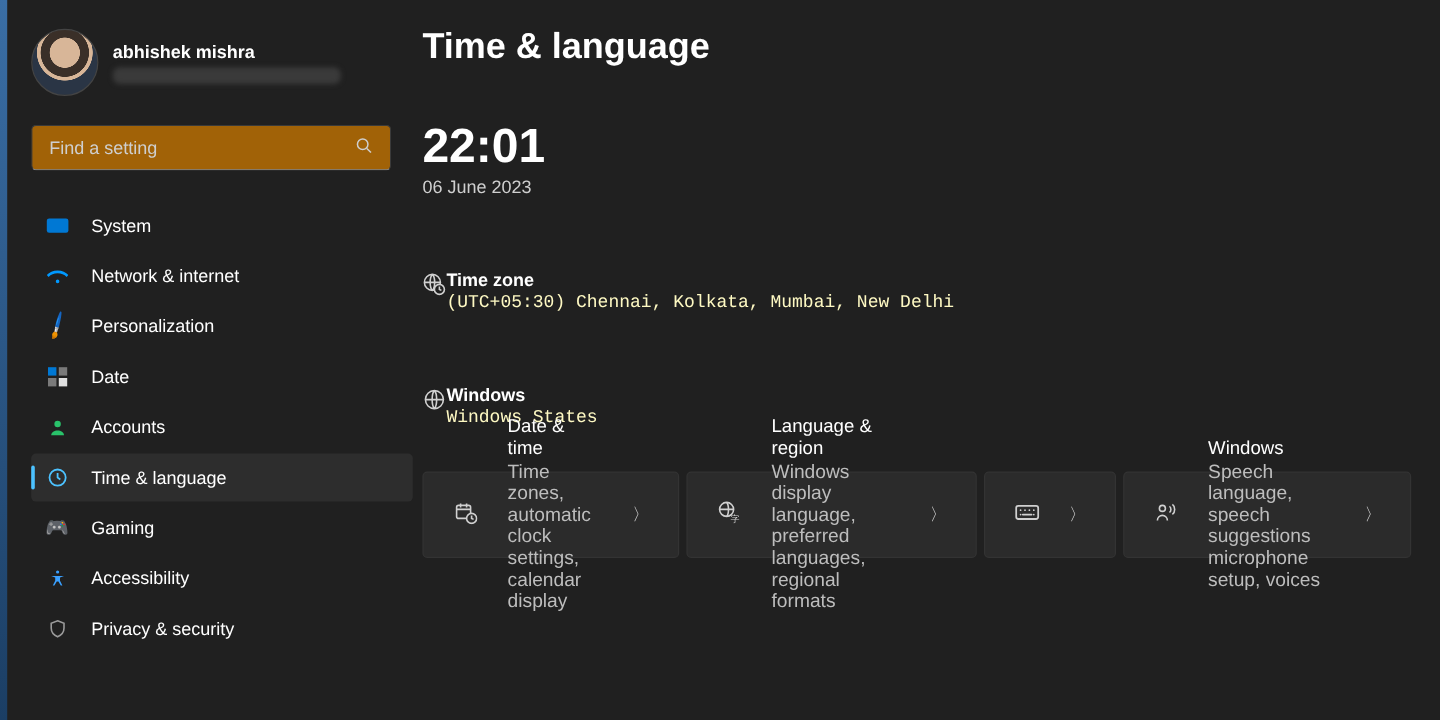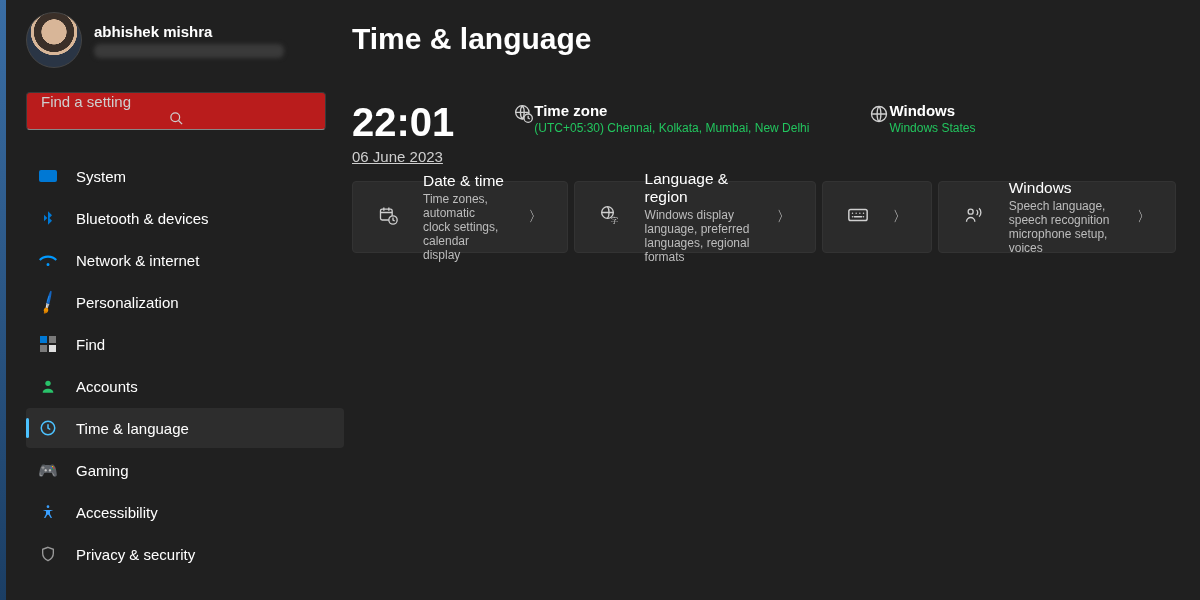--- a/index.html
+++ b/index.html
@@ -8,36 +8,36 @@
     color: #ffffff;
     font-family: "Segoe UI", -apple-system, BlinkMacSystemFont, sans-serif;
     width: 1200px;
     height: 600px;
     overflow: hidden;
     display: flex;
   }
   .edge { width: 6px; background: linear-gradient(180deg,#3a6ea5,#1b3e64); }
 
   
-  .sidebar { width: 336px; padding: 12px 4px 0 20px; }
+  .sidebar { width: 336px; padding: 12px 4px 0 20px; margin-top: 12px; }
   .profile { display:flex; align-items:center; gap:12px; margin-bottom:24px; }
   .avatar {
     width:56px; height:56px; border-radius:50%;
     background: radial-gradient(circle at 50% 35%, #d8b698 0 28%, #3a2f28 29% 45%, #d8b698 46% 52%, #2a3545 53% 100%);
     border:1px solid #444;
   }
   .profile-name { font-size:15px; font-weight:600; color:#fff; }
   .profile-email {
     margin-top:4px; width:190px; height:14px; border-radius:6px;
     background:#3a3a3a; filter:blur(2px);
   }
   .search {
     display:flex; align-items:center; justify-content:space-between;
-    background:#b91c1c; border:1px solid #3a3a3a; border-bottom:1px solid #888;
-    border-radius:4px; padding:0 14px; height:38px; width:300px; margin-bottom:26px;flex-direction:column;
+    background:#a16207; border:1px solid #3a3a3a; border-bottom:1px solid #888;
+    border-radius:4px; padding:0 14px; height:38px; width:300px; margin-bottom:26px;
   }
   .search input {
     background:transparent; border:none; outline:none; color:#cfcfcf;
     font-size:15px; width:100%;
   }
   .search input::placeholder { color:#cfcfcf; }
   .search-icon { color:#cfcfcf; font-size:15px; }
   .nav { display:flex; flex-direction:column; gap:2px; width:318px; }
   .nav-item {
     display:flex; align-items:center; gap:18px; height:40px;
@@ -61,38 +61,38 @@
   .ic-apps span:nth-child(4){background:#e0e0e0;}
   .ic-acc { color:#29c26a; }
   .ic-time { color:#4cc2ff; }
   .ic-game { color:#9a9a9a; }
   .ic-accs { color:#3aa0ff; }
   .ic-priv { color:#9a9a9a; }
 
   
   .main { flex:1; padding:22px 24px 0 10px; }
   .page-title { font-size:30px; font-weight:600; margin-bottom:46px; }
-  .header-row { display:flex; align-items:flex-start; gap:60px; margin-bottom:16px; }
+  .header-row { display:flex; align-items:flex-start; gap:60px; margin-bottom:36px;flex-direction:column; }
   .clock .time { font-size:40px; font-weight:600; line-height:1; }
-  .clock .date { font-size:15px; color:#cfcfcf; margin-top:6px;text-decoration:underline; }
+  .clock .date { font-size:15px; color:#cfcfcf; margin-top:6px; }
   .info-block { display:flex; align-items:flex-start; }
   .info-block .ic { color:#d0d0d0; font-size:18px; margin-top:2px; }
   .info-block .lbl { font-size:15px; font-weight:600; }
-  .info-block .val { font-size:12px; color:#22c55e; margin-top:2px; }
+  .info-block .val { font-size:15px; color:#fef9c3; margin-top:2px;font-family:Liberation Mono, monospace; }
 
   .cards { display:flex; flex-direction:row; gap:6px; }
   .card {
     background:#2b2b2b; border:1px solid #333; border-radius:4px;
     height:72px; display:flex; align-items:center; padding:0 24px; gap:24px;
     cursor:pointer;
   }
   .card-icon { color:#d0d0d0; width:22px; text-align:center; font-size:18px; }
   .card-text { flex:1; }
   .card-title { font-size:15.5px; color:#fff; }
-  .card-sub { font-size:12px; color:#bdbdbd; margin-top:2px; }
+  .card-sub { font-size:16px; color:#bdbdbd; margin-top:2px; }
   .chev { color:#cfcfcf; font-size:14px; }
 </style>
 </head>
 <body>
 
 <div class="edge"></div>
 
 <aside class="sidebar">
   <div class="profile">
     <div class="avatar"></div>
@@ -113,49 +113,41 @@
   </div>
 
   <nav class="nav">
     <div class="nav-item">
       <span class="nav-icon">
           <span class="ic-system"></span>
         </span>
       <span>System</span>
     </div>
     <div class="nav-item">
-      <span class="nav-icon ic-bt">
-        <svg width="16" height="16" viewBox="0 0 24 24" fill="currentColor">
-            <path d="M12 2l6 6-4 4 4 4-6 6V2zM6 7l5 5-5 5"></path>
-          </svg>
-      </span>
-      <span>Bluetooth &amp; devices</span>
-    </div>
-    <div class="nav-item">
       <span class="nav-icon ic-wifi">
         <svg width="18" height="18" viewBox="0 0 24 24" fill="currentColor">
             <path d="M12 20a2 2 0 100-4 2 2 0 000 4zm0-14C7 6 2.7 8 0 11l2 2c2.5-2.7 6-4 10-4s7.5 1.3 10 4l2-2c-2.7-3-7-5-12-5z"></path>
           </svg>
       </span>
       <span>Network &amp; internet</span>
     </div>
     <div class="nav-item">
       <span class="nav-icon ic-pers">🖌️</span>
       <span>Personalization</span>
     </div>
     <div class="nav-item">
       <span class="nav-icon">
           <span class="ic-apps">
             <span></span>
             <span></span>
             <span></span>
             <span></span>
           </span>
         </span>
-      <span>Find</span>
+      <span>Date</span>
     </div>
     <div class="nav-item">
       <span class="nav-icon ic-acc">
         <svg width="16" height="16" viewBox="0 0 24 24" fill="currentColor">
             <circle cx="12" cy="8" r="4"></circle>
             <path d="M4 22c0-4 4-6 8-6s8 2 8 6"></path>
           </svg>
       </span>
       <span>Accounts</span>
     </div>
@@ -273,18 +265,18 @@
     <div class="card">
       <span class="card-icon">
         <svg width="20" height="20" viewBox="0 0 24 24" fill="none" stroke="currentColor" stroke-width="1.6">
             <circle cx="8" cy="8" r="3"></circle>
             <path d="M3 20c0-3 2.5-5 5-5s5 2 5 5"></path>
             <path d="M15 6c2 1 2 5 0 6M18 4c3 2 3 8 0 10"></path>
           </svg>
       </span>
       <div class="card-text">
         <div class="card-title">Windows</div>
-        <div class="card-sub">Speech language, speech recognition microphone setup, voices</div>
+        <div class="card-sub">Speech language, speech suggestions microphone setup, voices</div>
       </div>
       <span class="chev">〉</span>
     </div>
   </div>
 </main>
 
 </body></html>

